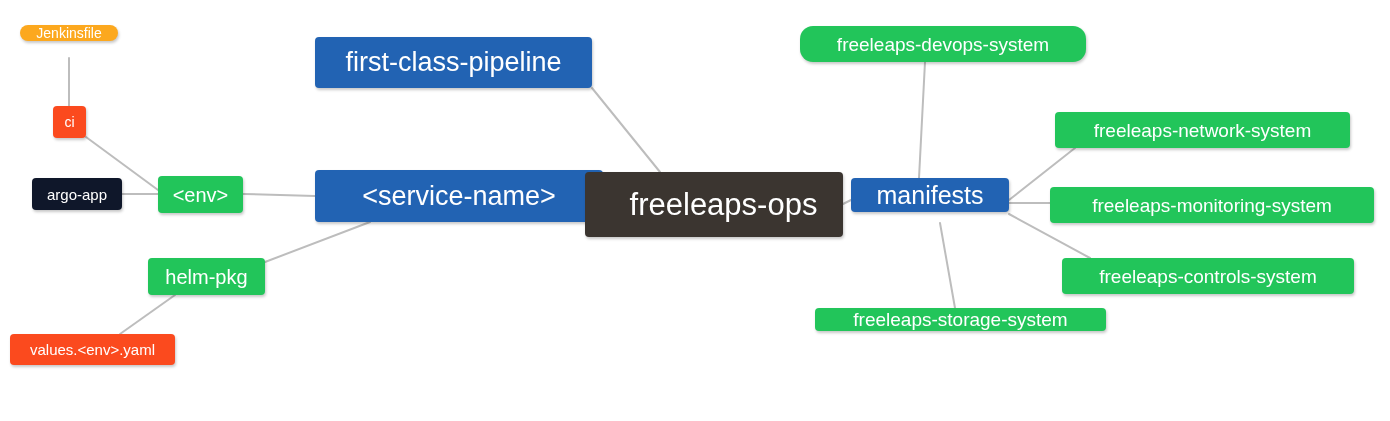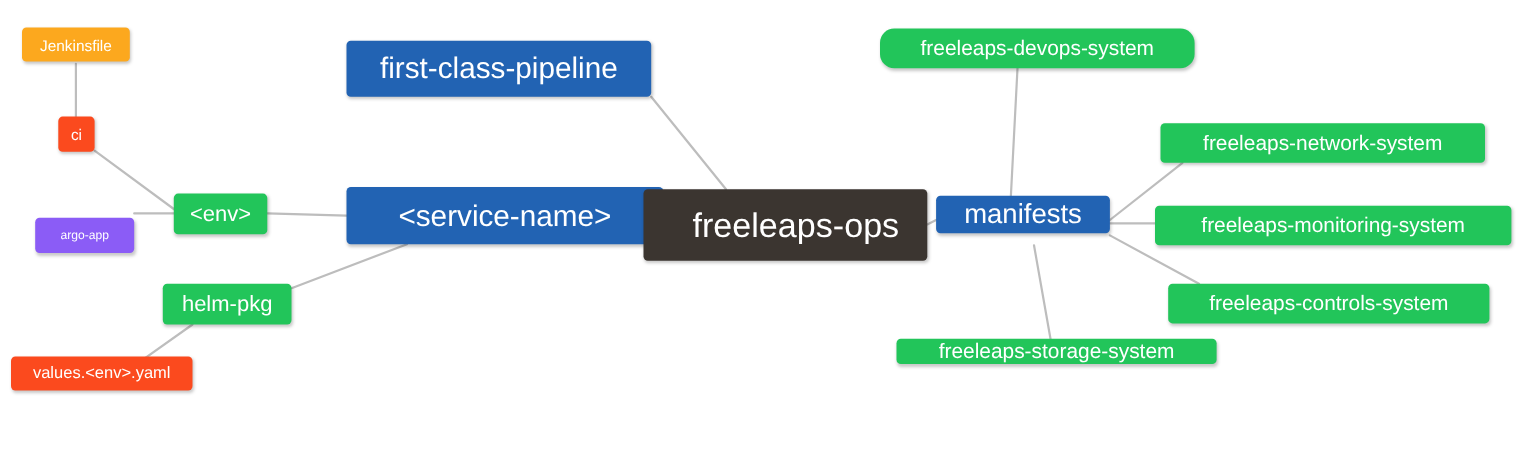--- a/index.html
+++ b/index.html
@@ -61,36 +61,36 @@
       <line x1="158" y1="194" x2="122" y2="194" stroke="#bdbdbd" stroke-width="2" stroke-linecap="round"></line>
       <line x1="69" y1="106" x2="69" y2="58" stroke="#bdbdbd" stroke-width="2" stroke-linecap="round"></line>
       <line x1="175" y1="295" x2="120" y2="334" stroke="#bdbdbd" stroke-width="2" stroke-linecap="round"></line>
       <line x1="919" y1="178" x2="925" y2="62" stroke="#bdbdbd" stroke-width="2" stroke-linecap="round"></line>
       <line x1="1009" y1="200" x2="1075" y2="148" stroke="#bdbdbd" stroke-width="2" stroke-linecap="round"></line>
       <line x1="1009" y1="203" x2="1050" y2="203" stroke="#bdbdbd" stroke-width="2" stroke-linecap="round"></line>
       <line x1="1009" y1="214" x2="1090" y2="258" stroke="#bdbdbd" stroke-width="2" stroke-linecap="round"></line>
       <line x1="940" y1="223" x2="955" y2="308" stroke="#bdbdbd" stroke-width="2" stroke-linecap="round"></line>
     </svg>
   <div id="node-layer">
-      <div class="node lvl-orange" style="left: 20px; top: 25px; width: 98px; height: 31px; font-size: 14px; background: rgb(252, 168, 30);">
+      <div class="node lvl-orange" style="left: 20px; top: 25px; width: 98px; height: 16px; font-size: 14px; background: rgb(252, 168, 30); border-radius: 12px;">
         <span class="node-label">Jenkinsfile</span>
       </div>
       <div class="node lvl-red" style="left: 53px; top: 106px; width: 33px; height: 32px; font-size: 14px; background: rgb(251, 74, 30);">
         <span class="node-label">ci</span>
       </div>
-      <div class="node lvl-red" style="left: 32px; top: 178px; width: 90px; height: 32px; font-size: 11px; background: #8b5cf6; margin-top: 20px;">
+      <div class="node lvl-red" style="left: 32px; top: 178px; width: 90px; height: 32px; font-size: 15px; background: #0f172a;">
         <span class="node-label">argo-app</span>
       </div>
       <div class="node lvl-green" style="left: 158px; top: 176px; width: 85px; height: 37px; font-size: 20px; background: rgb(34, 197, 90); text-align: center;">
         <span class="node-label">&lt;env&gt;</span>
       </div>
       <div class="node lvl-green" style="left: 148px; top: 258px; width: 117px; height: 37px; font-size: 20px; background: rgb(34, 197, 90);">
         <span class="node-label">helm-pkg</span>
       </div>
-      <div class="node lvl-red" style="left: 10px; top: 324px; width: 165px; height: 31px; font-size: 15px; background: rgb(251, 74, 30);">
+      <div class="node lvl-red" style="left: 10px; top: 334px; width: 165px; height: 31px; font-size: 15px; background: rgb(251, 74, 30);">
         <span class="node-label">values.&lt;env&gt;.yaml</span>
       </div>
       <div class="node lvl-blue" style="left: 315px; top: 37px; width: 277px; height: 51px; font-size: 27px; background: rgb(34, 99, 179);">
         <span class="node-label">first-class-pipeline</span>
       </div>
       <div class="node lvl-blue" style="left: 315px; top: 170px; width: 288px; height: 52px; font-size: 27px; background: rgb(34, 99, 179);">
         <span class="node-label">&lt;service-name&gt;</span>
       </div>
       <div class="node lvl-root" style="left: 585px; top: 172px; width: 258px; height: 65px; font-size: 31px; background: rgb(59, 53, 48); padding-left: 19px;">
         <span class="node-label">freeleaps-ops</span>

